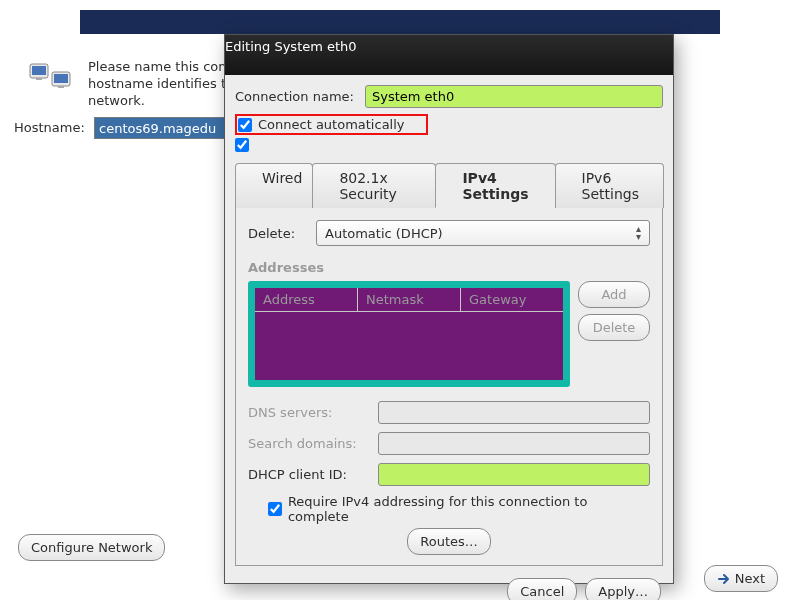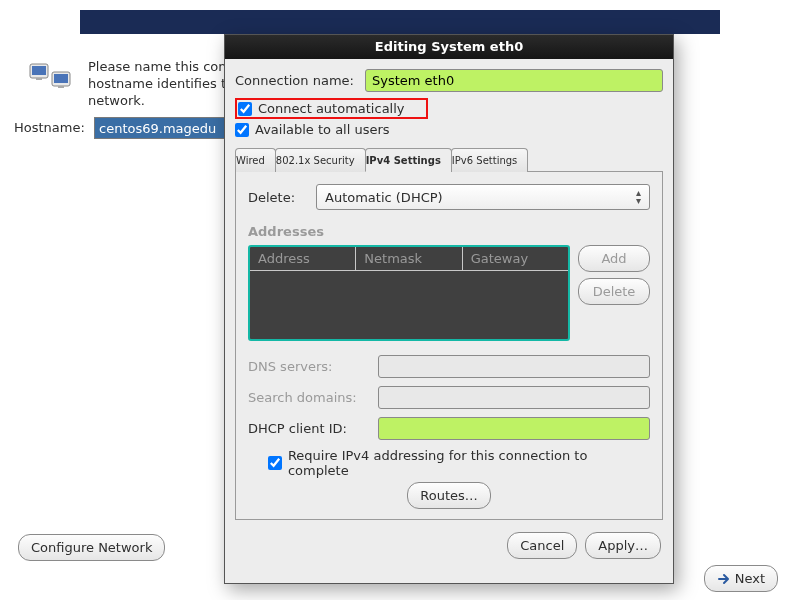--- a/index.html
+++ b/index.html
@@ -9,40 +9,40 @@
   .net-icon svg{width:46px;height:36px}
   .hn-label{position:absolute;left:14px;top:120px}
   .hn-input{position:absolute;left:94px;top:117px;width:124px;height:20px;border:1px solid #7a7a7a;background:#3a6ea5;color:#fff;padding:0 4px;font-family:inherit;font-size:13px}
   .cfg-btn{position:absolute;left:18px;top:534px}
   button.gtk{background:linear-gradient(#fdfdfd,#e6e6e6);border:1px solid #8a8a8a;border-radius:12px;padding:5px 12px;font-family:inherit;font-size:13px;color:#2e2e2e}
   button.gtk:not(:disabled){cursor:pointer}
   button.gtk:disabled{color:#9a9a9a}
   .next-btn{position:absolute;right:22px;bottom:8px;display:flex;align-items:center;gap:4px;padding:5px 14px}
   .next-btn svg{width:14px;height:14px}
   .dialog{position:absolute;left:224px;top:34px;width:448px;height:548px;background:#ededed;border:1px solid #555;box-shadow:4px 6px 18px rgba(0,0,0,.35)}
-  .dlg-title{height:24px;background:linear-gradient(#2b2b2b,#151515);color:#fff;font-weight:bold;text-align:center;line-height:24px;font-size:13px}
+  .dlg-title{height:40px;background:linear-gradient(#2b2b2b,#151515);color:#fff;font-weight:normal;text-align:left;line-height:24px;font-size:13px}
   .dlg-body{padding:10px 10px 0 10px}
   .row{display:flex;align-items:center;margin-bottom:6px}
   .row label.lbl{min-width:130px}
   input.txt{flex:1;height:21px;border:1px solid #8a8a8a;border-radius:3px;padding:0 6px;background:#bef264;font-family:inherit;font-size:13px}
   .chk-row{display:flex;align-items:center;gap:6px;margin:3px 0 2px 0}
   .chk-row input[type=checkbox]{width:14px;height:14px;margin:0}
   .redbox{display:inline-flex;align-items:center;gap:6px;border:2px solid #e11;padding:1px 21px 1px 1px}
   .annot{position:absolute;left:420px;top:100px;color:#e11;font-size:17px;white-space:nowrap}
   .tabs{display:flex;margin-top:10px;border-bottom:1px solid #9a9a9a}
-  .tab{padding:6px 10px 5px 0;border:1px solid #9a9a9a;border-bottom:none;background:linear-gradient(#f6f6f6,#e3e3e3);border-top-left-radius:4px;border-top-right-radius:4px;margin-right:-1px;position:relative;top:1px;font-size:10px;cursor:pointer}
+  .tab{padding:6px 10px 5px 26px;border:1px solid #9a9a9a;border-bottom:none;background:linear-gradient(#f6f6f6,#e3e3e3);border-top-left-radius:4px;border-top-right-radius:4px;margin-right:-1px;position:relative;top:1px;font-size:14px;cursor:pointer}
   .tab.active{background:#ededed;border-bottom:1px solid #ededed;font-weight:bold}
   .tab-pane{border:1px solid #9a9a9a;border-top:none;padding:12px 12px 10px 12px;background:#ededed}
   .method-row{display:flex;align-items:center;gap:8px;margin-bottom:14px}
   .method-row .lbl{min-width:60px}
   .combo{flex:1;height:24px;border:1px solid #8a8a8a;border-radius:3px;background:linear-gradient(#fff,#eee);display:flex;align-items:center;padding:0 8px;justify-content:space-between}
   .combo .arr{font-size:10px;color:#555;line-height:8px;display:flex;flex-direction:column;gap:0}
   .section-head{font-weight:bold;color:#9a9a9a;margin-bottom:6px}
   .addr-wrap{display:flex;gap:8px}
-  .addr-table{flex:1;border:2px solid #14b8a6;border-radius:3px;background:#404040;height:92px}
+  .addr-table{flex:1;border:7px solid #14b8a6;border-radius:3px;background:#701a75;height:92px}
   .addr-head{display:flex;border-bottom:1px solid #c8c8c8}
   .addr-head div{flex:1;padding:4px 8px;color:#999;border-right:1px solid #c8c8c8;font-size:13px}
   .addr-head div:last-child{border-right:none}
   .addr-btns{display:flex;flex-direction:column;gap:6px}
   .addr-btns button{width:72px}
   .small-rows{margin-top:14px}
   .small-rows .row{margin-bottom:8px}
   .small-rows .row .lbl{min-width:130px;color:#9a9a9a}
   .small-rows .row.normal .lbl{color:#2e2e2e}
   .small-rows input.txt.dis{background:#e8e8e8;color:#999}
@@ -95,21 +95,20 @@
     </div>
 
     <div class="chk-row">
       <span class="redbox">
         <input type="checkbox" checked="" style="">
         <span>Connect automatically</span>
       </span>
     </div>
     <div class="chk-row">
       <input type="checkbox" checked="" style="">
-      <span>Available to all users</span>
     </div>
 
     <div class="tabs">
       <div class="tab">Wired</div>
       <div class="tab">802.1x Security</div>
       <div class="tab active">IPv4 Settings</div>
       <div class="tab">IPv6 Settings</div>
     </div>
 
     <div class="tab-pane">

